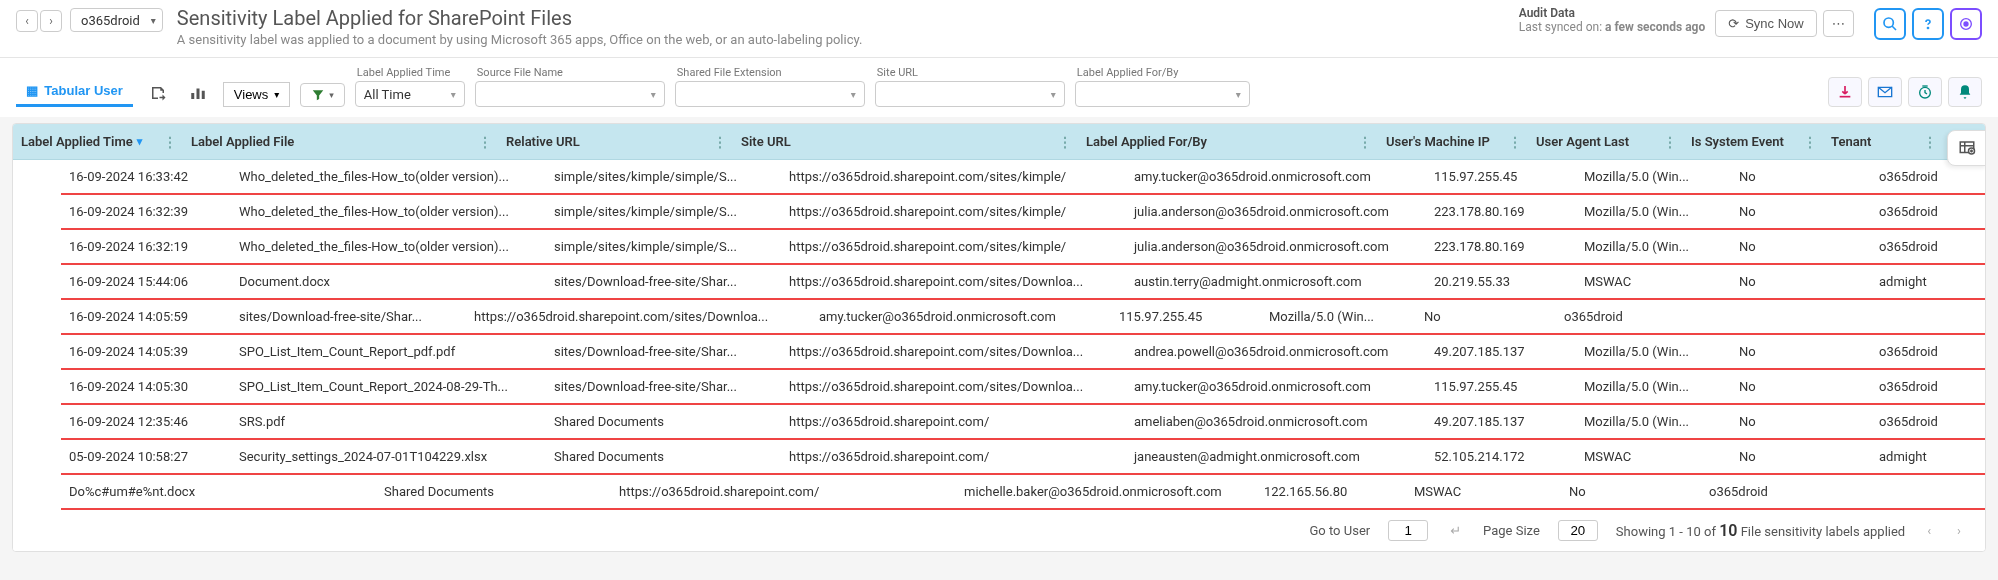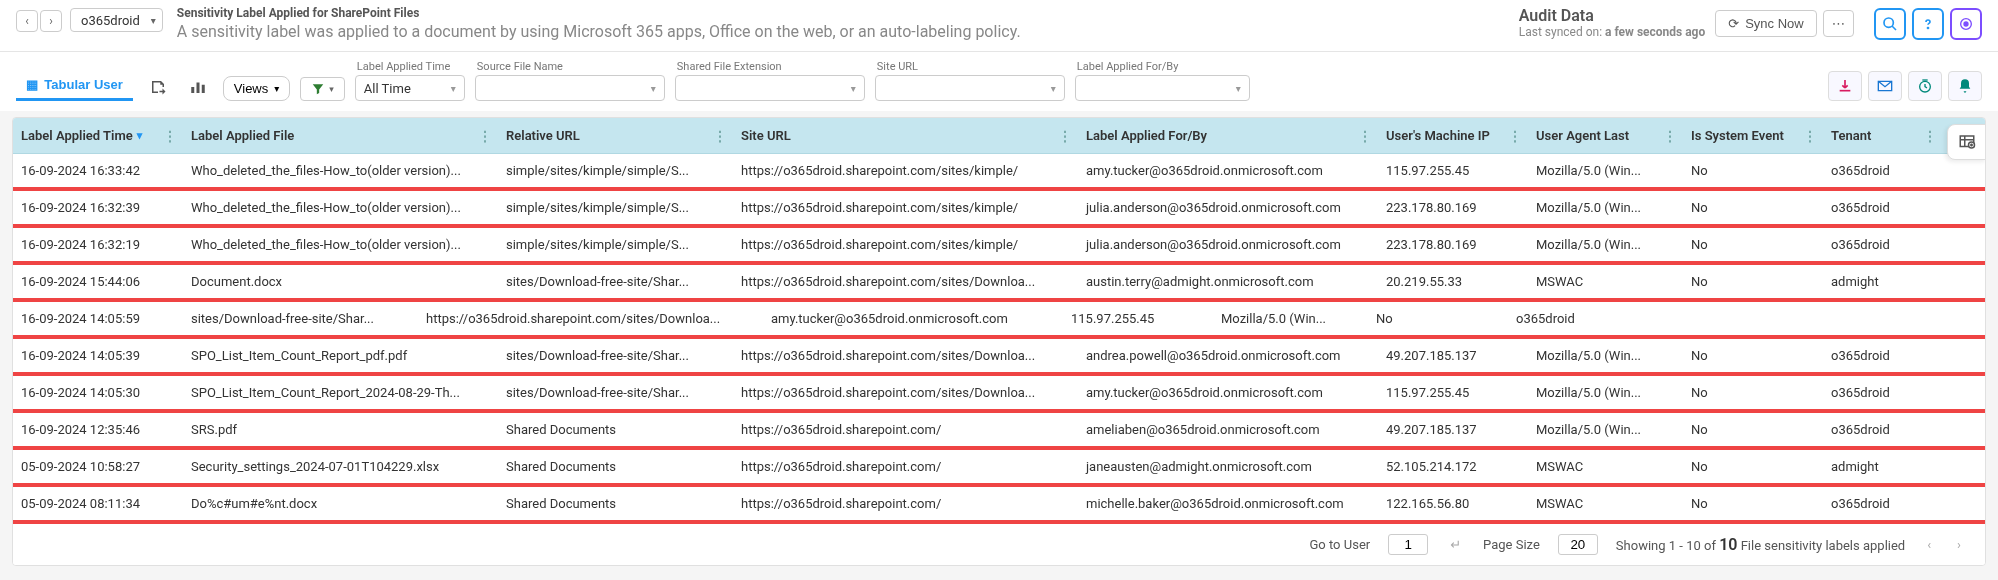--- a/index.html
+++ b/index.html
@@ -3,48 +3,48 @@
 <meta charset="utf-8">
 <style>
 * { box-sizing: border-box; margin: 0; padding: 0; }
 body { font-family: -apple-system, "Segoe UI", Roboto, Arial, sans-serif; font-size: 13px; color: #333; background: #f5f5f5; width: 1998px; }
 .topbar { display: flex; align-items: flex-start; padding: 6px 16px 10px 16px; background: #fff; border-bottom: 1px solid #e5e5e5; }
 .nav-arrows { display: flex; gap: 2px; margin-right: 8px; margin-top: 4px; }
 .arrow-btn { width: 22px; height: 22px; border: 1px solid #ccc; background: #fff; border-radius: 4px; display: flex; align-items: center; justify-content: center; cursor: pointer; color: #666; font-size: 12px; }
 .tenant-dd { border: 1px solid #ccc; border-radius: 4px; padding: 3px 22px 3px 10px; background: #fff; position: relative; font-size: 13px; cursor: pointer; display: flex; align-items: center; height: 24px; margin-top: 2px; }
 .tenant-dd::after { content: "▾"; position: absolute; right: 6px; color: #666; font-size: 10px; }
 .title-block { margin-left: 14px; flex: 1; }
-.page-title { font-size: 12px; color: #555; font-weight: 700; }
-.page-sub { font-size: 16px; color: #888; margin-top: 2px; }
+.page-title { font-size: 20px; color: #555; font-weight: 400; }
+.page-sub { font-size: 13px; color: #888; margin-top: 2px; }
 .audit-block { text-align: left; margin-right: 10px; }
-.audit-title { font-size: 16px; color: #555; font-weight: 600; }
+.audit-title { font-size: 12px; color: #555; font-weight: 600; }
 .audit-sub { font-size: 12px; color: #888; }
 .sync-btn { border: 1px solid #ccc; border-radius: 4px; padding: 5px 12px; background: #fff; cursor: pointer; display: flex; align-items: center; gap: 6px; font-size: 13px; color: #555; margin-top: 4px; }
 .more-btn { border: 1px solid #ccc; border-radius: 4px; padding: 5px 8px; background: #fff; cursor: pointer; margin-left: 6px; color: #666; margin-top: 4px; }
 .top-icons { display: flex; gap: 6px; margin-left: 20px; margin-top: 2px; }
 .top-icon { width: 32px; height: 32px; border: 2px solid #2196F3; border-radius: 6px; display: flex; align-items: center; justify-content: center; color: #2196F3; background: #fff; cursor: pointer; }
 .top-icon.alt { border-color: #7C4DFF; color: #7C4DFF; }
 .toolbar { display: flex; align-items: flex-end; padding: 8px 16px 10px 16px; background: #fff; gap: 10px; }
 .tab-btn { border: none; border-bottom: 3px solid #2196F3; color: #2196F3; padding: 6px 10px; background: #fff; font-size: 13px; display: flex; align-items: center; gap: 6px; cursor: pointer; font-weight: 600; }
 .tool-icon { width: 30px; height: 28px; display: flex; align-items: center; justify-content: center; color: #555; cursor: pointer; font-size: 16px; }
-.views-btn { border: 1px solid #ccc; border-radius: 8px; padding: 4px 10px; background: #fff; cursor: pointer; display: flex; align-items: center; gap: 6px; font-size: 13px; }
+.views-btn { border: 1px solid #ccc; border-radius: 0; padding: 4px 10px; background: #fff; cursor: pointer; display: flex; align-items: center; gap: 6px; font-size: 13px; }
 .filter-btn { border: 1px solid #ccc; border-radius: 4px; padding: 4px 10px; background: #fff; cursor: pointer; display: flex; align-items: center; gap: 4px; color: #2e7d32; }
 .filter-group { display: flex; flex-direction: column; gap: 2px; }
 .filter-label { font-size: 11px; color: #777; text-align: left; padding-left: 2px;}
 .filter-dd { border: 1px solid #ccc; border-radius: 4px; padding: 4px 8px; background: #fff; cursor: pointer; display: flex; align-items: center; justify-content: space-between; min-width: 100px; height: 26px; font-size: 13px; }
 .filter-dd .caret { color: #999; font-size: 10px; }
 .spacer { flex: 1; }
 .action-icons { display: flex; gap: 6px; }
 .action-icon { width: 34px; height: 30px; border: 1px solid #ddd; border-radius: 4px; display: flex; align-items: center; justify-content: center; cursor: pointer; background: #f8f8ff; }
 .table-wrap { margin: 6px 12px; border: 1px solid #e0e0e0; border-radius: 4px; overflow: hidden; background: #fff; position: relative; }
 .thead { display: flex; background: #c5e6ef; border-bottom: 1px solid #b0d8e2; }
 .th { padding: 10px 8px; font-size: 13px; color: #333; font-weight: 600; display: flex; align-items: center; gap: 4px; position: relative; flex-shrink: 0; }
 .th .menu-dots { position: absolute; right: 6px; color: #7aa; cursor: pointer; font-size: 14px; }
 .th .sort { color: #2196F3; font-size: 11px; }
-.row { display: flex; border-bottom: 4px solid #ef4444; }
+.row { display: flex; border-bottom: 2px solid #ef4444; margin-left: 48px; }
 .td { padding: 9px 8px; font-size: 13px; color: #333; white-space: nowrap; overflow: hidden; text-overflow: ellipsis; flex-shrink: 0; }
 .col-0{width: 170px;} .col-1{width:315px;} .col-2{width:235px;} .col-3{width:345px;} .col-4{width:300px;} .col-5{width:150px;} .col-6{width:155px;} .col-7{width:140px;} .col-8{width:120px;}
 .settings-fab { position: absolute; top: 6px; right: -2px; width: 40px; height: 36px; background: #fff; border: 1px solid #ddd; border-radius: 8px 0 0 8px; display: flex; align-items: center; justify-content: center; color: #555; cursor: pointer; box-shadow: -2px 2px 4px rgba(0,0,0,0.08); }
 .footer { display: flex; align-items: center; justify-content: flex-end; padding: 10px 20px; gap: 18px; font-size: 13px; color: #555; background:#fff; }
 .footer input { width: 40px; border: 1px solid #ccc; border-radius: 3px; padding: 2px 4px; text-align: center; }
 .footer .big { font-size: 16px; font-weight: 600; color: #333; }
 .page-nav-ic { color: #aaa; cursor: pointer; padding: 0 4px; }
 svg { display: block; }
 </style>
 </head>
@@ -330,21 +330,20 @@
         <div class="td col-1">Security_settings_2024-07-01T104229.xlsx</div>
         <div class="td col-2">Shared Documents</div>
         <div class="td col-3">https://o365droid.sharepoint.com/</div>
         <div class="td col-4">janeausten@admight.onmicrosoft.com</div>
         <div class="td col-5">52.105.214.172</div>
         <div class="td col-6">MSWAC</div>
         <div class="td col-7">No</div>
         <div class="td col-8">admight</div>
       </div>
       <div class="row">
-        <div class="td col-0">05-09-2024 08:11:34</div>
         <div class="td col-1">Do%c#um#e%nt.docx</div>
         <div class="td col-2">Shared Documents</div>
         <div class="td col-3">https://o365droid.sharepoint.com/</div>
         <div class="td col-4">michelle.baker@o365droid.onmicrosoft.com</div>
         <div class="td col-5">122.165.56.80</div>
         <div class="td col-6">MSWAC</div>
         <div class="td col-7">No</div>
         <div class="td col-8">o365droid</div>
       </div>
     </div>

